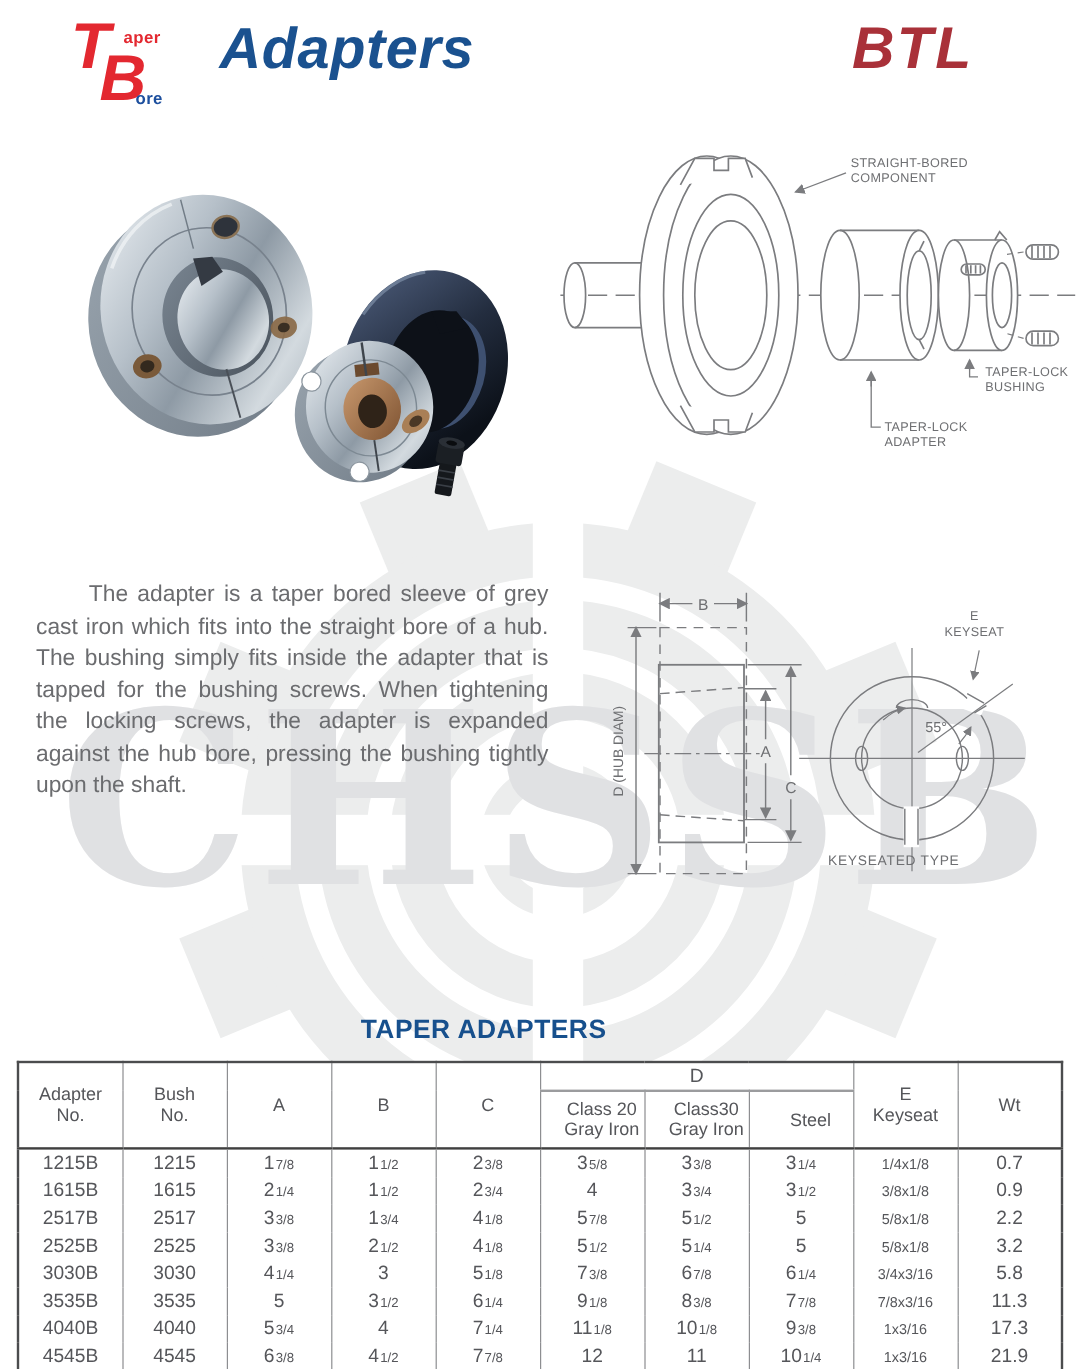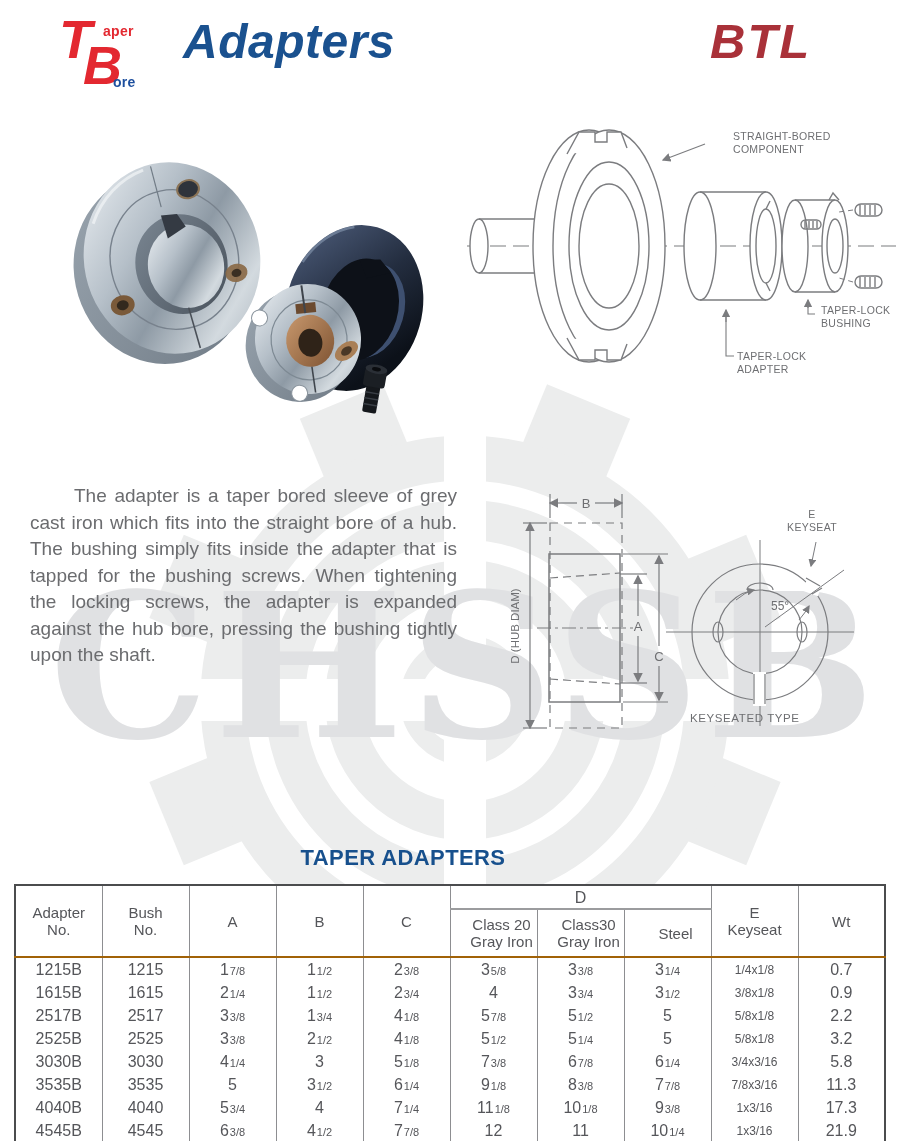--- a/index.html
+++ b/index.html
@@ -22,21 +22,21 @@
   .brand{left:710px;top:13px;font-size:49px;font-weight:bold;font-style:italic;
          color:#a93139;z-index:3;letter-spacing:2px;}
 
   
   .photo{left:62px;top:143px;width:400px;height:310px;z-index:2;}
 
   
   .exploded{left:463px;top:108px;width:437px;height:292px;z-index:2;}
   .dwg-label{position:absolute;font-size:10.5px;line-height:12.5px;color:#6e6f72;
              letter-spacing:.3px;white-space:pre-line;z-index:3;}
-  .lbl-sb{left:709px;top:130px;margin-left:24px;}
+  .lbl-sb{left:709px;top:130px;}
   .lbl-blk{left:821px;top:304px;}
   .lbl-adp{left:737px;top:350px;}
 
   .dim{left:503px;top:466px;width:397px;height:280px;z-index:2;}
   .lbl-e{left:780px;top:508px;width:64px;text-align:center;}
   .lbl-keyseated{left:690px;top:712px;width:135px;text-align:left;font-size:11.5px;letter-spacing:.6px;}
 
   
   .desc{left:30px;top:483px;width:427px;z-index:2;font-size:19px;line-height:26.5px;
         color:#6b6c6f;text-align:justify;}
@@ -48,21 +48,21 @@
   table.adapters{position:absolute;left:14px;top:884px;width:872px;z-index:3;
                  border-collapse:collapse;table-layout:fixed;background:#fff;
                  border:2px solid #4b4c4e;color:#55565a;}
   table.adapters col{width:87px;}
   table.adapters th{font-weight:400;font-size:15px;line-height:17px;text-align:center;
                     vertical-align:middle;white-space:pre-line;border-left:1px solid #8d8e91;padding:1px 0;}
   table.adapters th.dspan{height:20px;border-bottom:2px solid #9b9c9e;font-size:16px;}
   table.adapters tr.sub th{height:44px;padding-left:16px;}
   table.adapters td{border-left:1px solid #8d8e91;text-align:center;height:23px;
                     font-size:16px;padding:0;}
-  table.adapters tbody tr:first-child td{border-top:2px solid #a16207;}
+  table.adapters tbody tr:first-child td{border-top:2px solid #404040;}
   table.adapters td .fr{font-size:11px;padding-left:1px;}
   table.adapters td.keyseat{font-size:12px;}
 </style>
 </head>
 <body>
 
 <div class="page">
 
   <svg class="abs watermark" viewBox="0 0 850 800">
     <g fill="#eceded">

